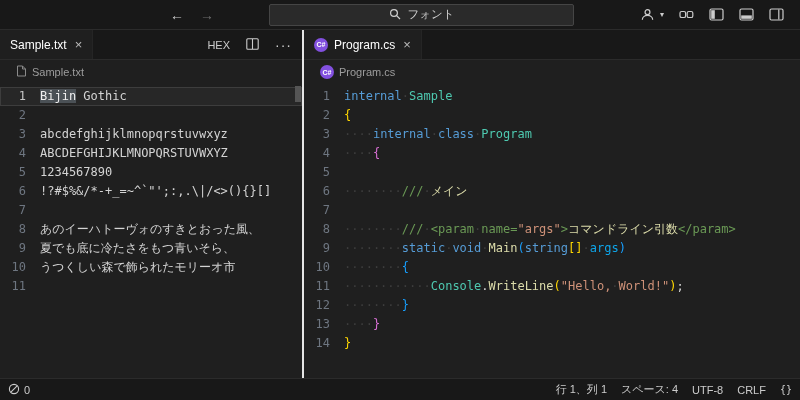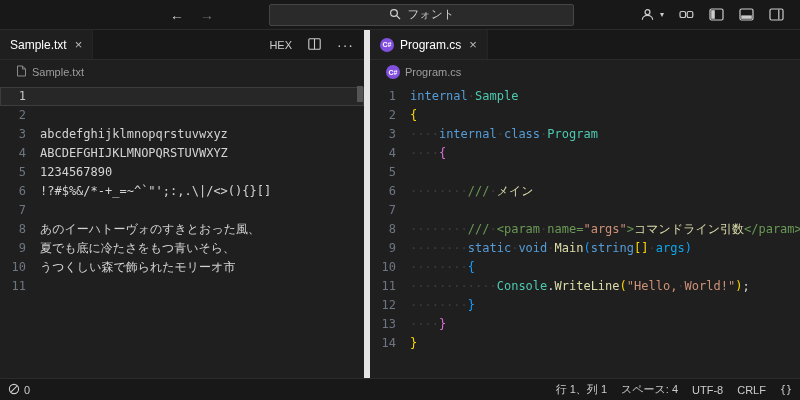--- a/index.html
+++ b/index.html
@@ -17,21 +17,21 @@
   .command-center { width:305px; height:22px; background:#2a2a2a; border:1px solid #454545;
                     border-radius:2px; display:flex; align-items:center; justify-content:center;
                     gap:6px; font-size:11.5px; color:#cfcfcf; }
   .tb-right { display:flex; align-items:center; gap:15px; margin:0 16px 0 10px; }
   .tb-right svg { display:block; }
   .chev { font-size:8px; color:#cccccc; margin-left:-10px; }
 
   
   .main { flex:1; display:flex; min-height:0; }
   .group { display:flex; flex-direction:column; min-width:0; }
-  .group.left { width:370px; flex:none; border-right:6px solid #e5e5e5; }
+  .group.left { width:304px; flex:none; border-right:2px solid #e5e5e5; }
   .group.right { flex:1; }
 
   .tabbar { height:30px; background:#181818; display:flex; align-items:stretch; flex:none;
             border-bottom:1px solid #2b2b2b; }
   .tab { display:flex; align-items:center; gap:6px; padding:0 10px; font-size:12px;
          background:#1f1f1f; color:#ffffff; border-right:1px solid #252525; cursor:default; }
   .tab .close { color:#bbbbbb; font-size:13px; margin-left:2px; }
   .tab-actions { margin-left:auto; display:flex; align-items:center; gap:16px; padding:0 10px;
                  color:#cccccc; font-size:11px; }
   .ellipsis { font-size:14px; letter-spacing:1px; }
@@ -156,21 +156,21 @@
         <span>
           <svg width="11" height="12" viewBox="0 0 11 12">
               <path d="M1.5 1 h5 l3 3 v7 h-8 z" fill="none" stroke="#8a8a8a" stroke-width="1"></path>
               <path d="M6.5 1 v3 h3" fill="none" stroke="#8a8a8a" stroke-width="1"></path>
             </svg>
         </span>
         <span>Sample.txt</span>
       </div>
       <div class="editor">
         <div class="lines">
-            <div class="code-line current"><span class="ln active">1</span></div>
+            <div class="code-line current"><span class="ln active">1</span><span class="code"><span class="tok-hl">Bijin</span><span class="tok-plain"> </span><span class="tok-plain">Gothic</span></span></div>
             <div class="code-line"><span class="ln">2</span><span class="code"></span></div>
             <div class="code-line"><span class="ln">3</span><span class="code"><span class="tok-plain">abcdefghijklmnopqrstuvwxyz</span></span></div>
             <div class="code-line"><span class="ln">4</span><span class="code"><span class="tok-plain">ABCDEFGHIJKLMNOPQRSTUVWXYZ</span></span></div>
             <div class="code-line"><span class="ln">5</span><span class="code"><span class="tok-plain">1234567890</span></span></div>
             <div class="code-line"><span class="ln">6</span><span class="code"><span class="tok-plain">!?#$%&amp;/*-+_=~^`"';:,.\|/&lt;&gt;(){}[]</span></span></div>
             <div class="code-line"><span class="ln">7</span><span class="code"></span></div>
             <div class="code-line"><span class="ln">8</span><span class="code"><span class="tok-plain">あのイーハトーヴォのすきとおった風、</span></span></div>
             <div class="code-line"><span class="ln">9</span><span class="code"><span class="tok-plain">夏でも底に冷たさをもつ青いそら、</span></span></div>
             <div class="code-line"><span class="ln">10</span><span class="code"><span class="tok-plain">うつくしい森で飾られたモリーオ市</span></span></div>
             <div class="code-line"><span class="ln">11</span><span class="code"></span></div>

